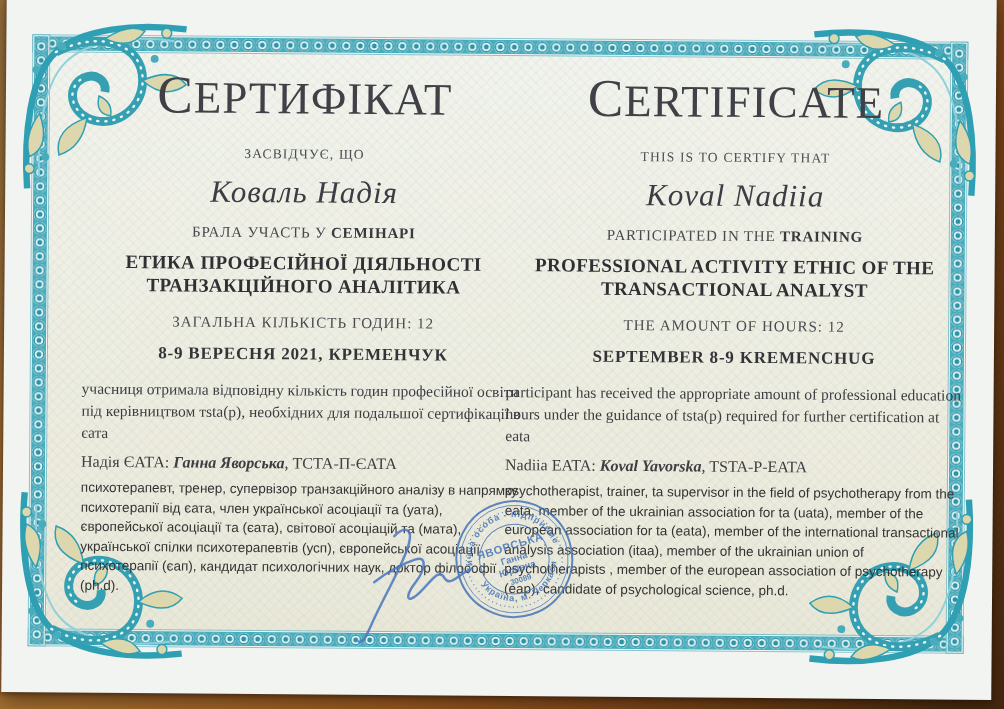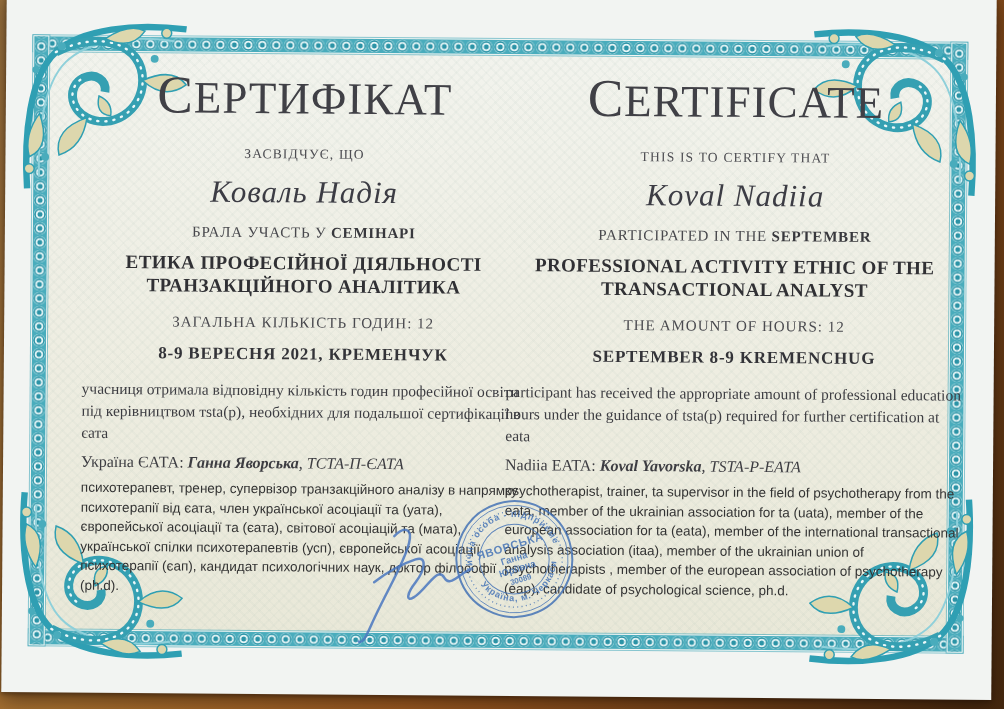--- a/index.html
+++ b/index.html
@@ -61,21 +61,21 @@
   .caps-line{font-size:13.5px;letter-spacing:1.2px;color:#4d4d52;margin:0 0 12px 0;}
   .recipient{font-size:31px;font-style:italic;color:#3c3c44;margin:0 0 14px 0;letter-spacing:1px;}
   .participation{font-size:15px;letter-spacing:.8px;color:#48484d;margin:0 0 10px 0;}
   .participation b{color:#38383d;}
   .course-title{font-size:19px;font-weight:700;line-height:1.22;color:#303034;margin:0 0 17px 0;letter-spacing:.4px;}
   .hours-line{font-size:15px;letter-spacing:1px;color:#4a4a4f;margin:0 0 13px 0;}
   .date-line{font-size:17px;font-weight:700;letter-spacing:.8px;color:#333338;margin:0 0 15px 0;}
   .statement{font-size:15.5px;line-height:22px;text-align:left;color:#3d3d42;margin:0 0 9px 0;}
   .trainer-line{font-size:16px;text-align:left;color:#3d3d42;margin:0 0 7px 0;}
   .trainer-line .tname{font-weight:700;font-style:italic;}
-  .trainer-line .ttitle{font-style:italic;}
+  .trainer-line .ttitle{}
   .bio{
     font-family:"Liberation Sans","DejaVu Sans",sans-serif;
     font-size:13.5px;line-height:19.5px;text-align:left;color:#333;margin:0;
   }
   
   .stamp{position:absolute;left:450px;top:503px;width:124px;height:124px;z-index:4;
          transform:rotate(-18deg);opacity:.82;}
   .stamp text{fill:#3f6fb5;font-family:"Liberation Sans","DejaVu Sans",sans-serif;}
   .stamp .ring{fill:none;stroke:#3f6fb5;}
   .stamp .ring-txt{font-size:11px;letter-spacing:1px;font-weight:700;}
@@ -132,29 +132,29 @@
 
   <div class="col uk">
     <h1 class="big-title">СЕРТИФІКАТ</h1>
     <div class="caps-line">ЗАСВІДЧУЄ, ЩО</div>
     <div class="recipient">Коваль Надія</div>
     <div class="participation"><span>БРАЛА УЧАСТЬ У </span><b>СЕМІНАРІ</b></div>
     <div class="course-title">ЕТИКА ПРОФЕСІЙНОЇ ДІЯЛЬНОСТІ ТРАНЗАКЦІЙНОГО АНАЛІТИКА</div>
     <div class="hours-line">ЗАГАЛЬНА КІЛЬКІСТЬ ГОДИН: 12</div>
     <div class="date-line">8-9 ВЕРЕСНЯ 2021, КРЕМЕНЧУК</div>
     <p class="statement">учасниця отримала відповідну кількість годин професійної освіти під керівництвом тsta(p), необхідних для подальшої сертифікації в єата</p>
-    <div class="trainer-line"><span>Україна ЄАТА: </span><span class="tname">Ганна Яворська</span><span>, </span><span class="ttitle">ТСТА-П-ЄАТА</span></div>
+    <div class="trainer-line"><span>Надія ЄАТА: </span><span class="tname">Ганна Яворська</span><span>, </span><span class="ttitle">ТСТА-П-ЄАТА</span></div>
     <p class="bio">психотерапевт, тренер, супервізор транзакційного аналізу в напрямку психотерапії від єата, член української асоціації та (уата), європейської асоціації та (єата), світової асоціацій та (мата), української спілки психотерапевтів (усп), європейської асоціації психотерапії (єап), кандидат психологічних наук, доктор філософії (ph.d).</p>
   </div>
 
   <div class="col en">
     <h1 class="big-title">CERTIFICATE</h1>
     <div class="caps-line">THIS IS TO CERTIFY THAT</div>
     <div class="recipient">Koval  Nadiia</div>
-    <div class="participation"><span>PARTICIPATED IN THE </span><b>SEPTEMBER</b></div>
+    <div class="participation"><span>PARTICIPATED IN THE </span><b>TRAINING</b></div>
     <div class="course-title">PROFESSIONAL ACTIVITY ETHIC OF THE TRANSACTIONAL ANALYST</div>
     <div class="hours-line">THE AMOUNT OF HOURS: 12</div>
     <div class="date-line">SEPTEMBER 8-9 KREMENCHUG</div>
     <p class="statement">participant has received the appropriate amount of professional education hours under the guidance of tsta(p) required for further certification at eata</p>
     <div class="trainer-line"><span>Nadiia EATA: </span><span class="tname">Koval Yavorska</span><span>, </span><span class="ttitle">TSTA-P-EATA</span></div>
     <p class="bio">psychotherapist, trainer, ta supervisor in the field of psychotherapy from the eata, member of the ukrainian association for ta (uata), member of the european association for ta (eata), member of the international transactional analysis association (itaa), member of the ukrainian union of psychotherapists , member of the european association of psychotherapy (eap), candidate of psychological science, ph.d.</p>
   </div>
 
   <svg class="stamp" viewBox="0 0 150 150">
     <circle class="ring" cx="75" cy="75" r="70" stroke-width="2.4"></circle>

